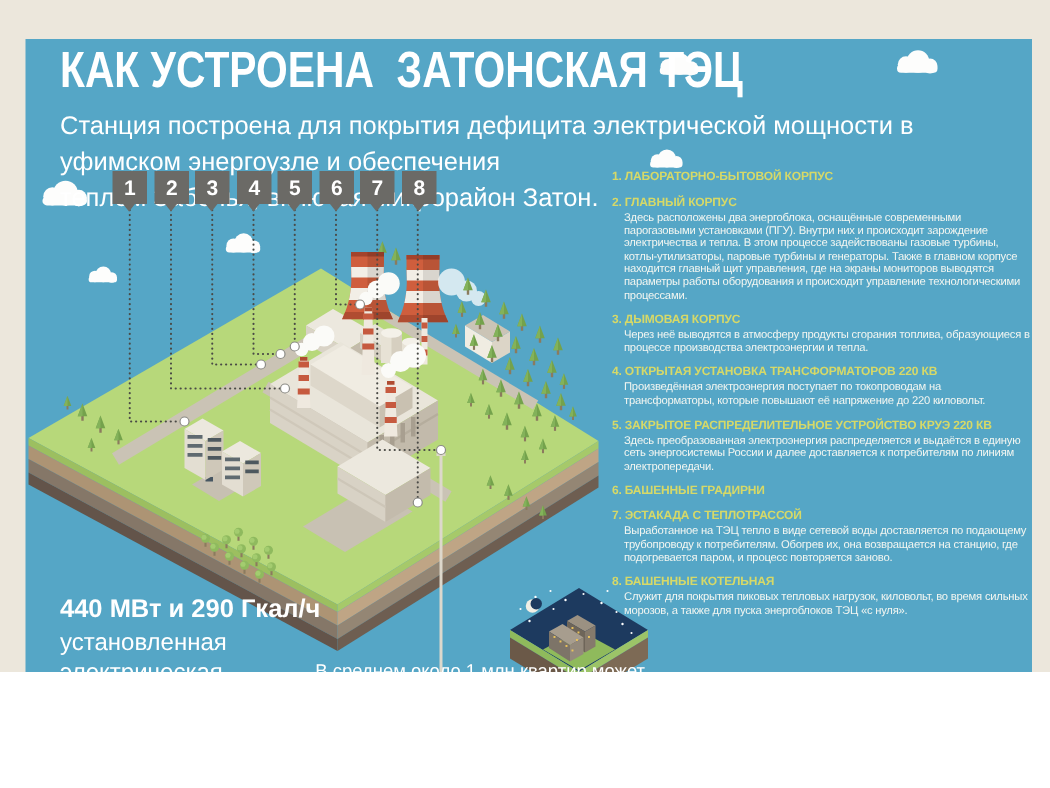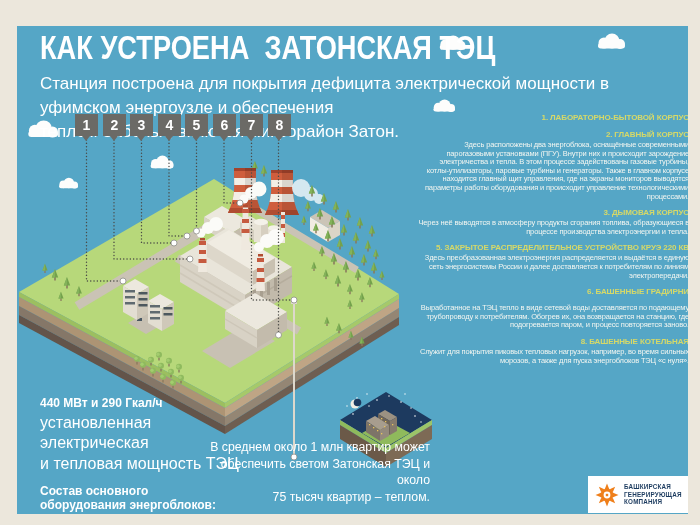--- a/index.html
+++ b/index.html
@@ -1,29 +1,29 @@
 <!DOCTYPE html>
 <html><head>
 <meta charset="utf-8">
 <style>
   html,body{margin:0;padding:0;}
-  .page{position:relative;width:700px;height:525px;background:#ece7dc;font-family:"Liberation Sans",sans-serif;overflow:hidden;}
+  .page{position:relative;width:700px;height:448px;background:#ece7dc;font-family:"Liberation Sans",sans-serif;overflow:hidden;}
   .canvas{position:absolute;left:17px;top:26px;width:671px;height:488px;background:#55a6c6;overflow:hidden;}
   .scene{position:absolute;left:0;top:0;}
   .title{position:absolute;left:23px;top:2px;margin:0;color:#ffffff;font-size:34px;font-weight:bold;letter-spacing:0;white-space:pre;transform:scaleX(0.8);transform-origin:left center;}
   .subtitle{position:absolute;left:23px;top:46px;width:650px;margin:0;color:#ffffff;font-size:17px;line-height:1.42;white-space:pre-line;}
   .tag{position:absolute;top:88px;width:23px;height:22px;background:#6b6a66;color:#fff;font-size:14px;font-weight:bold;text-align:center;line-height:22px;}
   .tag::after{content:"";position:absolute;left:7px;bottom:-5px;border-left:4.5px solid transparent;border-right:4.5px solid transparent;border-top:5px solid #6b6a66;}
   .stats{position:absolute;left:23px;top:370px;width:208px;color:#fff;}
-  .power{font-size:12px;font-weight:bold;}
+  .power{font-size:17px;font-weight:bold;}
   .power-cap{font-size:16px;line-height:1.28;margin-top:3px;white-space:pre-line;}
   .equip-title{font-size:12px;font-weight:bold;line-height:1.13;margin-top:11px;white-space:pre-line;}
   .note{position:absolute;left:193px;top:413px;width:220px;color:#fff;font-size:12.3px;line-height:16.5px;text-align:right;white-space:pre-line;}
   .sections{position:absolute;left:391px;top:87px;width:281px;}
-  .sec{margin-bottom:7px;text-align:right;}
+  .sec{margin-bottom:7px;}
   .sec-h{color:#d6d968;font-size:8px;font-weight:bold;line-height:10px;margin-bottom:1px;white-space:nowrap;letter-spacing:-0.1px;}
   .sec-h .num{margin-right:2px;}
   .sec-b{color:#f3f6f1;font-size:7.5px;line-height:8.6px;padding-left:8px;letter-spacing:-0.15px;}
   .logo-box{position:absolute;left:571px;top:450px;width:100px;height:37px;background:#ffffff;display:flex;align-items:center;gap:5px;padding:0 0 0 7px;box-sizing:border-box;}
   .logo-text{color:#1b3a5e;font-size:6.3px;font-weight:bold;line-height:7.5px;letter-spacing:0.2px;}
 </style>
 </head>
 <body>
 
 <div class="page">
@@ -371,32 +371,37 @@
       </div>
       <div class="sec">
         <div class="sec-h"><span class="num">2.</span><span>ГЛАВНЫЙ КОРПУС</span></div>
         <div class="sec-b">Здесь расположены два энергоблока, оснащённые современными парогазовыми установками (ПГУ). Внутри них и происходит зарождение электричества и тепла. В этом процессе задействованы газовые турбины, котлы-утилизаторы, паровые турбины и генераторы. Также в главном корпусе находится главный щит управления, где на экраны мониторов выводятся параметры работы оборудования и происходит управление технологическими процессами.</div>
       </div>
       <div class="sec">
         <div class="sec-h"><span class="num">3.</span><span>ДЫМОВАЯ КОРПУС</span></div>
         <div class="sec-b">Через неё выводятся в атмосферу продукты сгорания топлива, образующиеся в процессе производства электроэнергии и тепла.</div>
       </div>
       <div class="sec">
+        <div class="sec-h"><span class="num">4.</span><span>ОТКРЫТАЯ УСТАНОВКА ТРАНСФОРМАТОРОВ 220 КВ</span></div>
+        <div class="sec-b">Произведённая электроэнергия поступает по токопроводам на трансформаторы, которые повышают её напряжение до 220 киловольт.</div>
+      </div>
+      <div class="sec">
         <div class="sec-h"><span class="num">5.</span><span>ЗАКРЫТОЕ РАСПРЕДЕЛИТЕЛЬНОЕ УСТРОЙСТВО КРУЭ 220 КВ</span></div>
         <div class="sec-b">Здесь преобразованная электроэнергия распределяется и выдаётся в единую сеть энергосистемы России и далее доставляется к потребителям по линиям электропередачи.</div>
       </div>
       <div class="sec">
         <div class="sec-h"><span class="num">6.</span><span>БАШЕННЫЕ ГРАДИРНИ</span></div>
       </div>
       <div class="sec">
+        <div class="sec-h"><span class="num">7.</span><span>ЭСТАКАДА С ТЕПЛОТРАССОЙ</span></div>
         <div class="sec-b">Выработанное на ТЭЦ тепло в виде сетевой воды доставляется по подающему трубопроводу к потребителям. Обогрев их, она возвращается на станцию, где подогревается паром, и процесс повторяется заново.</div>
       </div>
       <div class="sec">
         <div class="sec-h"><span class="num">8.</span><span>БАШЕННЫЕ КОТЕЛЬНАЯ</span></div>
-        <div class="sec-b">Служит для покрытия пиковых тепловых нагрузок, например, во время сильных морозов, а также для пуска энергоблоков ТЭЦ «с нуля».</div>
+        <div class="sec-b">Служит для покрытия пиковых тепловых нагрузок, киловольт, во время сильных морозов, а также для пуска энергоблоков ТЭЦ «с нуля».</div>
       </div>
     </div>
 
     <div class="stats">
       <div class="power">440 МВт и 290 Гкал/ч</div>
       <div class="power-cap">установленная электрическая
 и тепловая мощность ТЭЦ</div>
       <div class="equip-title">Состав основного
 оборудования энергоблоков:</div>
 

